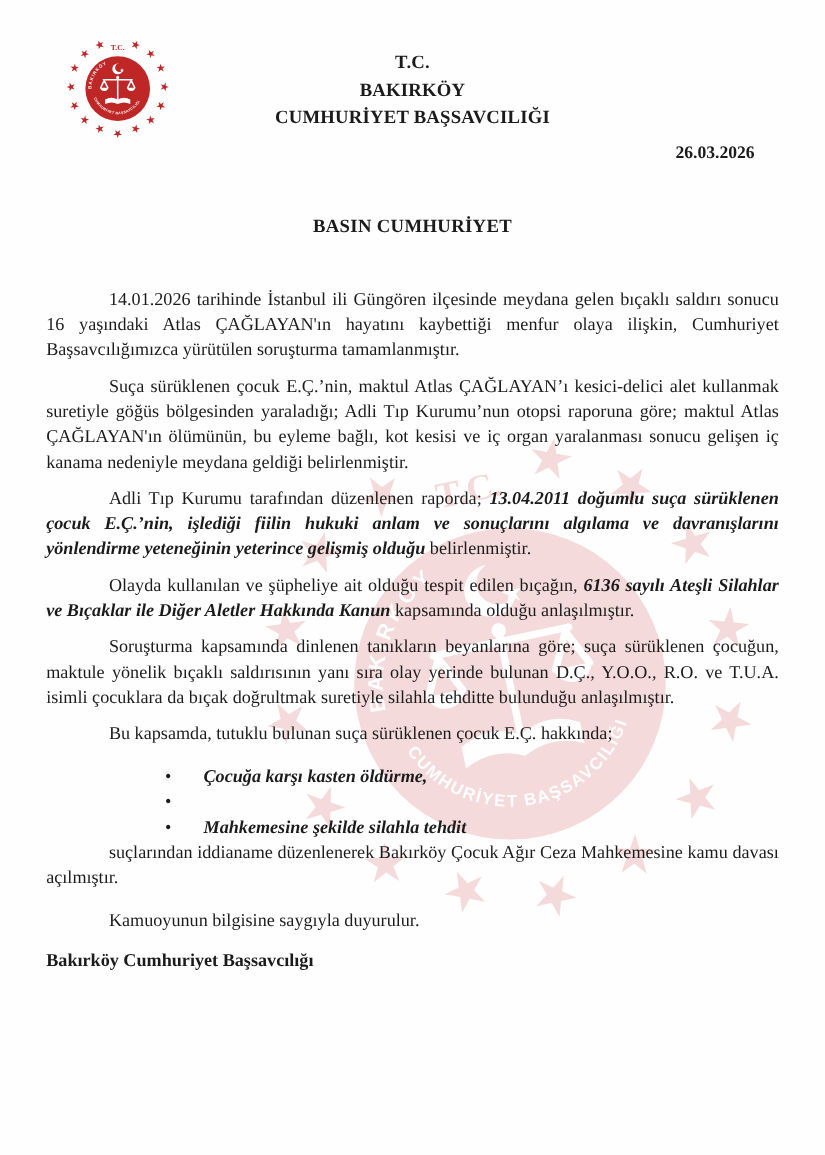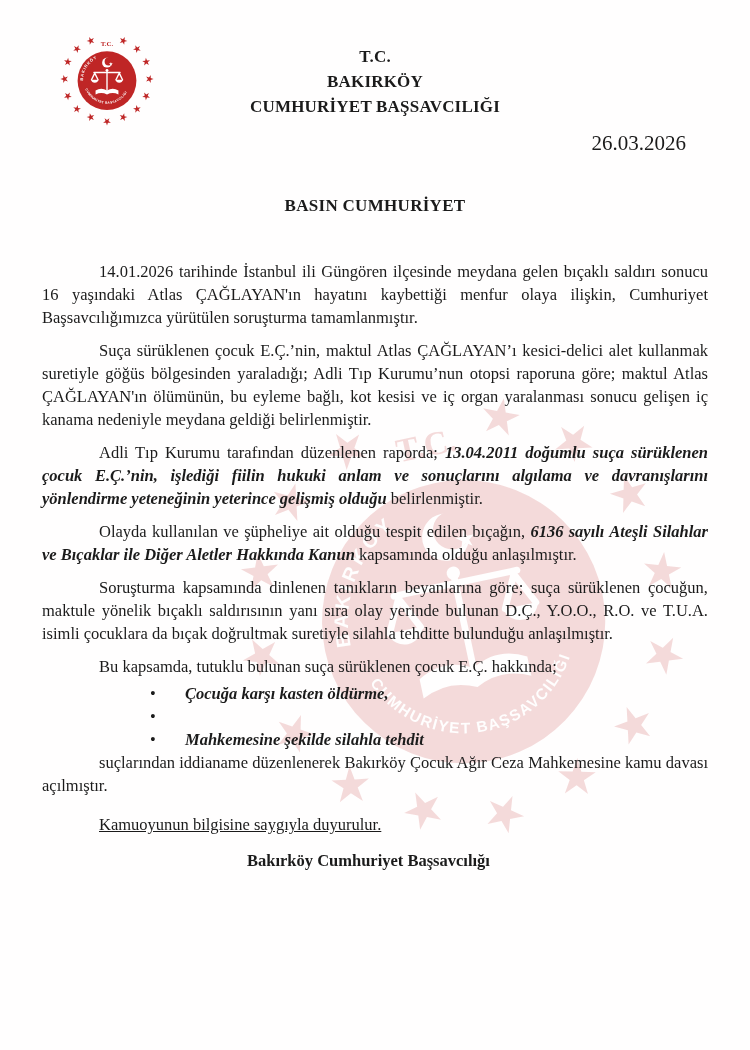--- a/index.html
+++ b/index.html
@@ -13,52 +13,52 @@
     overflow:hidden;
   }
   .emblem{position:absolute;left:58px;top:30px;width:98px;height:98px;}
   .header-org{
     position:absolute;left:0;right:0;top:44px;
     text-align:center;font-weight:bold;font-size:17px;line-height:25px;
     letter-spacing:.2px;
   }
   .date-line{
     position:absolute;right:64px;top:131px;
-    font-weight:normal;font-size:21px;
+    font-weight:bold;font-size:16px;
   }
   .doc-title{
     position:absolute;left:0;right:0;top:196px;
     text-align:center;font-weight:bold;font-size:17px;letter-spacing:.3px;
   }
   .watermark{
     position:absolute;left:226px;top:378px;width:472px;height:472px;
     opacity:.16;transform:rotate(-12deg);
     pointer-events:none;z-index:0;
   }
   .body-text{
     position:absolute;left:42px;right:42px;top:260px;z-index:1;
     font-size:16.5px;line-height:23px;
   }
   .para{
     margin:0 0 10px 0;
     text-align:justify;text-indent:57px;
   }
-  .para.tight{margin-bottom:4px;}
+  .para.tight{margin-bottom:16px;}
   .bi{font-weight:bold;font-style:italic;}
   .bullet-row{
     display:flex;align-items:flex-start;
     padding-left:108px;line-height:23px;
   }
   .bullet-glyph{width:35px;flex:0 0 35px;}
   .bullet-text{font-weight:bold;font-style:italic;}
   .after-charges{margin-top:0;}
-  .closing{margin-top:16px;text-decoration:underline;}
+  .closing{margin-top:16px;}
   .signature{
     margin-top:13px;
-    text-align:center;font-weight:bold;font-size:16.5px;
+    text-align:left;font-weight:bold;font-size:16.5px;
     padding-right:13px;
   }
   .defs-holder{position:absolute;width:0;height:0;overflow:hidden;}
 </style>
 </head>
 <body>
 
 <svg class="defs-holder" aria-hidden="true">
   <defs>
     <path id="star" d="M0,-5 L1.12,-1.54 L4.76,-1.55 L1.81,0.59 L2.94,4.05 L0,1.9 L-2.94,4.05 L-1.81,0.59 L-4.76,-1.55 L-1.12,-1.54 Z"></path>

